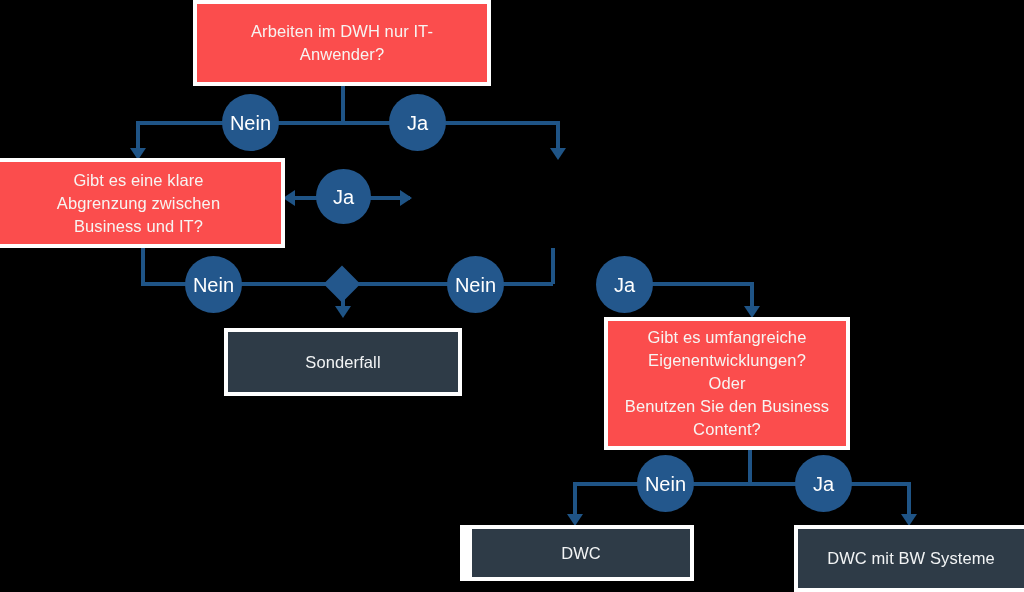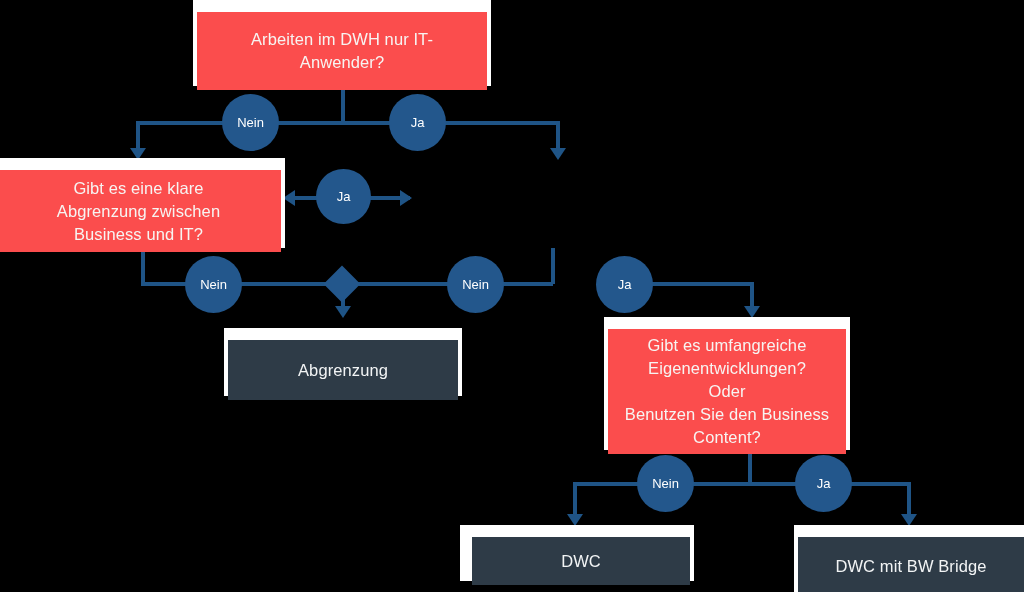--- a/index.html
+++ b/index.html
@@ -27,21 +27,20 @@
     z-index: 4;
   }
   .node .fill {
     width: 100%;
     height: 100%;
     box-sizing: border-box;
     display: flex;
     align-items: center;
     justify-content: center;
     text-align: center;
-    margin-top: 8px;
   }
   .node .label {
     color: #f7f4f2;
     font-size: 16.5px;
     line-height: 23px;
     letter-spacing: .1px;
     padding: 0 6px;
     white-space: pre-line;
   }
   .node.red   .fill { background: #fb4d4d; }
@@ -95,21 +94,21 @@
     position: absolute;
     border-radius: 50%;
     background: #23578c;
     display: flex;
     align-items: center;
     justify-content: center;
     z-index: 5;
   }
   .circle span {
     color: #ffffff;
-    font-size: 13px;
+    font-size: 20px;
     line-height: 1;
   }
 </style>
 </head>
 <body>
 
 <div id="canvas">
 
   <div class="vline" style="left:341px; top:85px; height:38px;"></div>
   <div class="hline" style="left:136px; top:121px; width:424px;"></div>
@@ -162,33 +161,33 @@
       <span class="label">Gibt es umfangreiche
 Eigenentwicklungen?
 Oder
 Benutzen Sie den Business
 Content?</span>
     </div>
   </div>
 
   <div class="node dark" style="left:224px; top:328px; width:238px; height:68px;">
     <div class="fill">
-      <span class="label">Abgrenzung</span>
+      <span class="label">Sonderfall</span>
     </div>
   </div>
 
   <div class="node dark" style="left:460px; top:525px; width:234px; height:56px;padding-left:12px;">
     <div class="fill">
       <span class="label">DWC</span>
     </div>
   </div>
 
   <div class="node dark" style="left:794px; top:525px; width:234px; height:67px;">
     <div class="fill">
-      <span class="label">DWC mit BW Bridge</span>
+      <span class="label">DWC mit BW Systeme</span>
     </div>
   </div>
 
   <div class="circle" style="left:222px; top:94px; width:57px; height:57px;">
     <span>Nein</span>
   </div>
 
   <div class="circle" style="left:389px; top:94px; width:57px; height:57px;">
     <span>Ja</span>
   </div>

